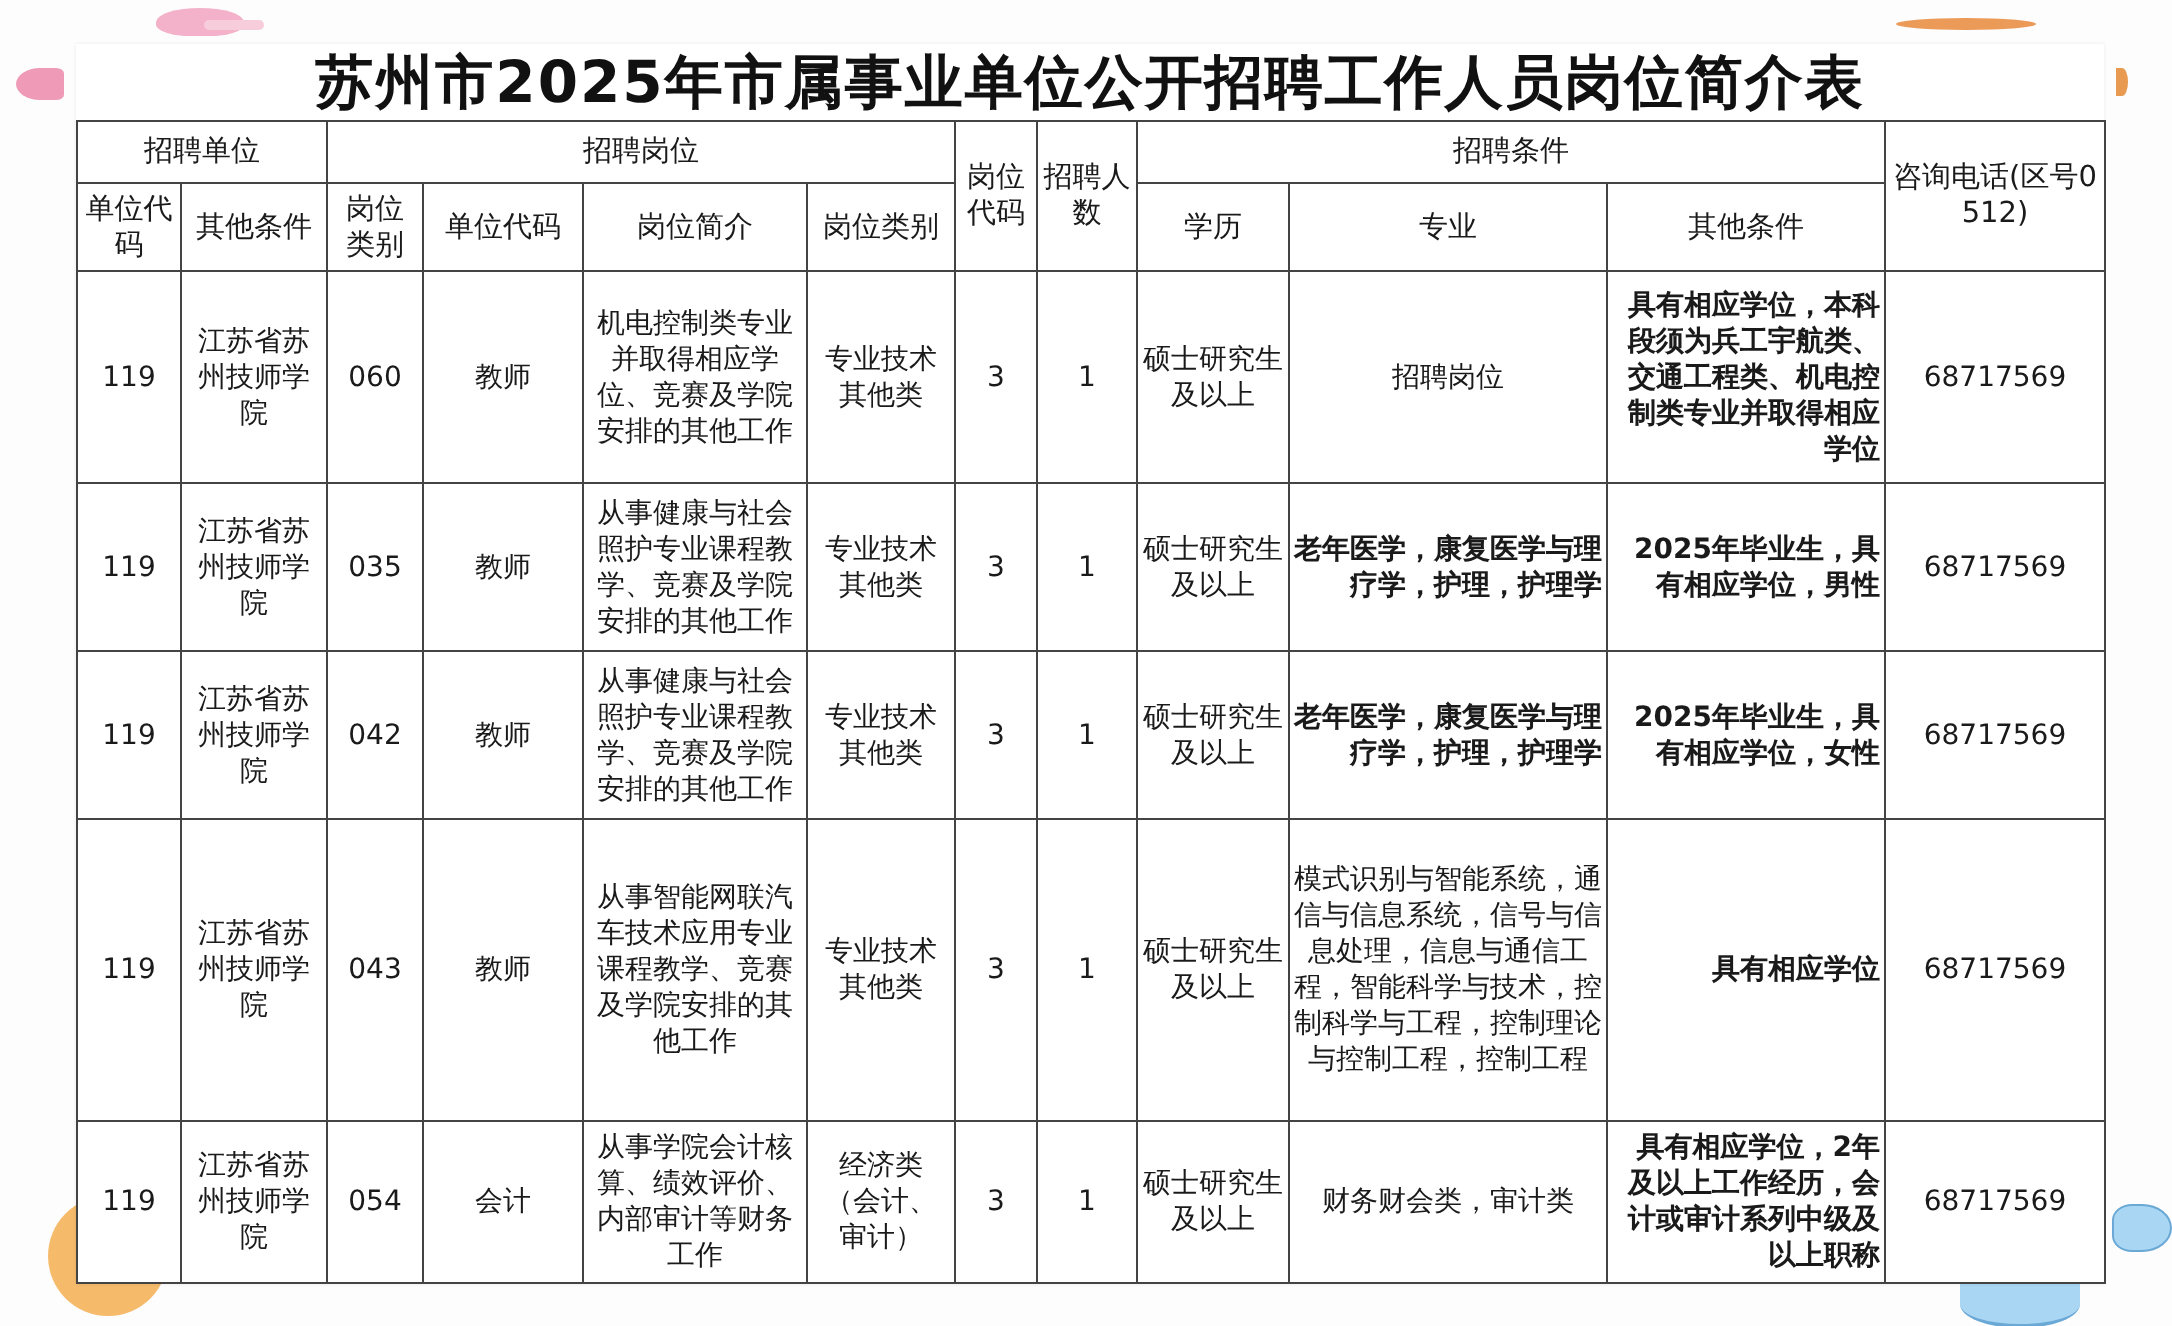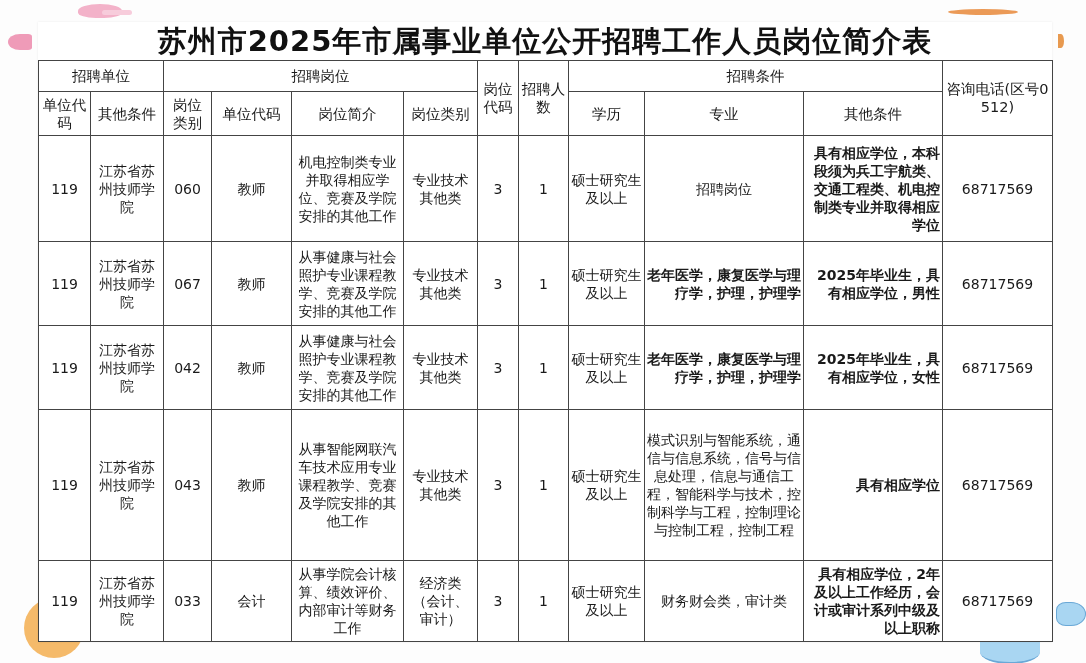--- a/index.html
+++ b/index.html
@@ -107,21 +107,21 @@
         <td>3</td>
         <td>1</td>
         <td>硕士研究生及以上</td>
         <td>招聘岗位</td>
         <td class="left">具有相应学位，本科段须为兵工宇航类、交通工程类、机电控制类专业并取得相应学位</td>
         <td>68717569</td>
       </tr>
       <tr class="r2">
         <td>119</td>
         <td>江苏省苏州技师学院</td>
-        <td>067</td>
+        <td>035</td>
         <td>教师</td>
         <td>从事健康与社会照护专业课程教学、竞赛及学院安排的其他工作</td>
         <td>专业技术其他类</td>
         <td>3</td>
         <td>1</td>
         <td>硕士研究生及以上</td>
         <td class="left">老年医学，康复医学与理疗学，护理，护理学</td>
         <td class="left">2025年毕业生，具有相应学位，男性</td>
         <td>68717569</td>
       </tr>
@@ -149,21 +149,21 @@
         <td>3</td>
         <td>1</td>
         <td>硕士研究生及以上</td>
         <td>模式识别与智能系统，通信与信息系统，信号与信息处理，信息与通信工程，智能科学与技术，控制科学与工程，控制理论与控制工程，控制工程</td>
         <td class="left">具有相应学位</td>
         <td>68717569</td>
       </tr>
       <tr class="r5">
         <td>119</td>
         <td>江苏省苏州技师学院</td>
-        <td>033</td>
+        <td>054</td>
         <td>会计</td>
         <td>从事学院会计核算、绩效评价、内部审计等财务工作</td>
         <td>经济类（会计、审计）</td>
         <td>3</td>
         <td>1</td>
         <td>硕士研究生及以上</td>
         <td>财务财会类，审计类</td>
         <td class="left">具有相应学位，2年及以上工作经历，会计或审计系列中级及以上职称</td>
         <td>68717569</td>
       </tr>

